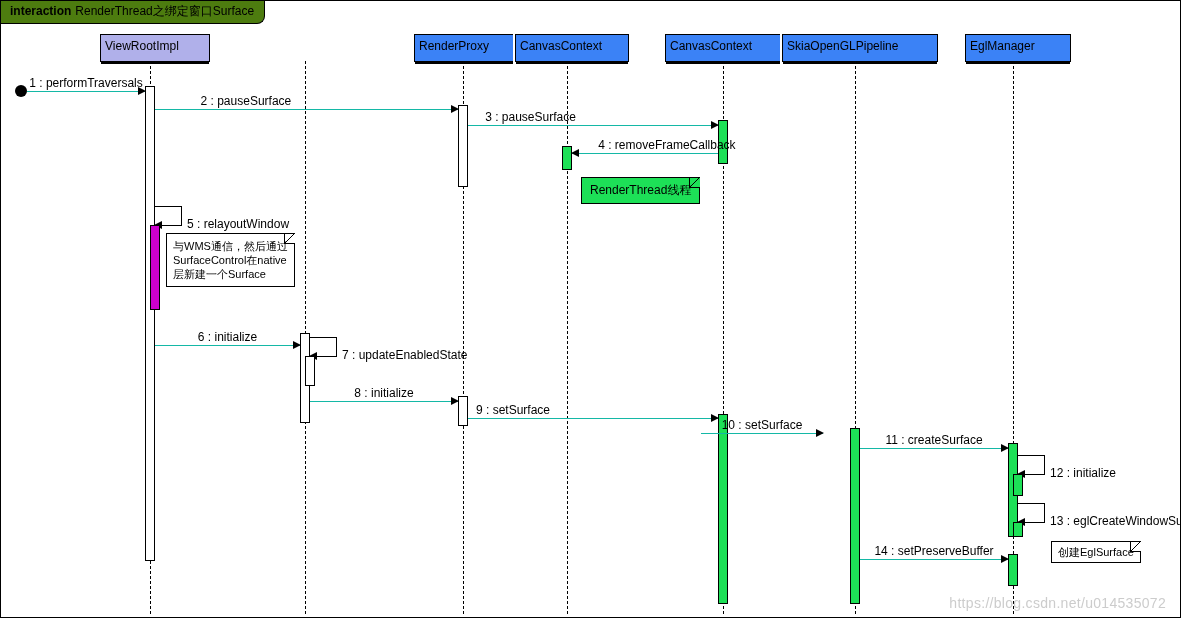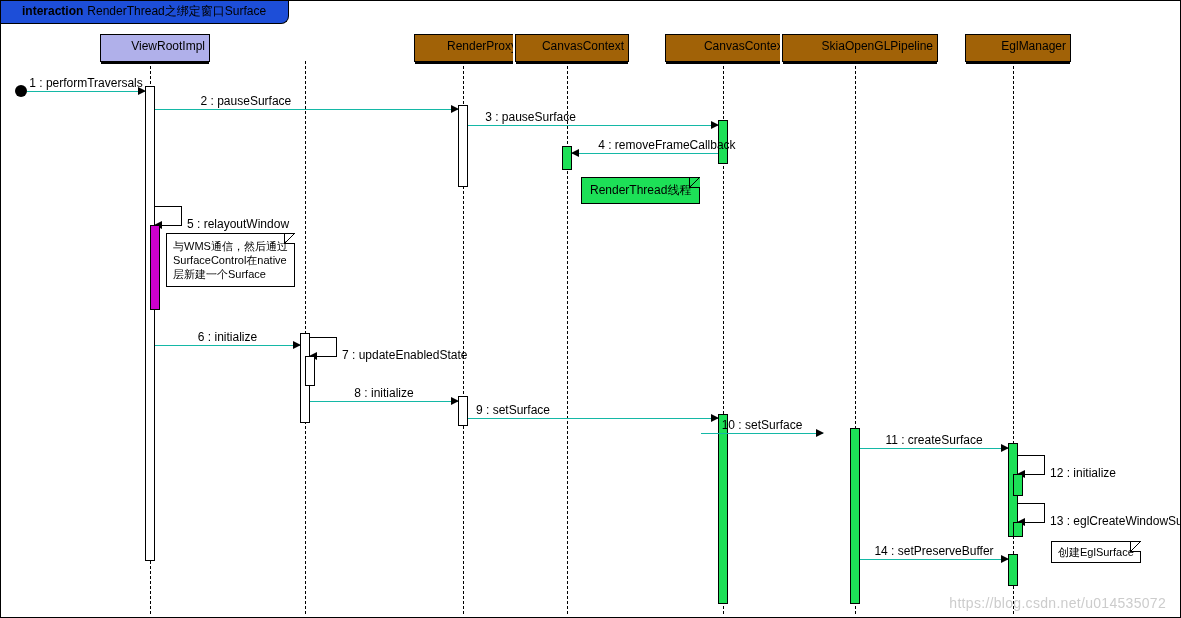--- a/index.html
+++ b/index.html
@@ -1,21 +1,21 @@
 <!DOCTYPE html>
 <html><head>
 <meta charset="utf-8">
 <style>
 html,body{margin:0;padding:0;font-family:Arial,Helvetica,sans-serif;font-size:12px;background:#fff;color:#000}
 .frame{position:relative;width:1181px;height:618px;border:1.5px solid #000;box-sizing:border-box;overflow:hidden}
-.tab{position:absolute;left:-1px;top:-1px;border:1.5px solid #000;border-left:none;border-top:none;border-bottom-right-radius:8px;padding:3px 22px;background:#1d4ed8;font-size:12px}
+.tab{position:absolute;left:-1px;top:-1px;border:1.5px solid #000;border-left:none;border-top:none;border-bottom-right-radius:8px;padding:3px 10px;background:#4d7c0f;font-size:12px}
 .tab b{font-weight:bold;margin-right:4px}
-.pl{position:absolute;top:33px;height:26px;line-height:22px;border:1.5px solid #000;text-align:right;font-size:12px;padding:0 4px;box-shadow:0 3px 0 -1px #000, -1px 1px 0 1px #fff}
+.pl{position:absolute;top:33px;height:26px;line-height:22px;border:1.5px solid #000;text-align:left;font-size:12px;padding:0 4px;box-shadow:0 3px 0 -1px #000, -1px 1px 0 1px #fff}
 .blue{background:#b0b0ea}
-.orange{background:#a16207}
+.orange{background:#3b82f6}
 .lifeline{position:absolute;top:60px;bottom:3px;border-left:1.5px dashed #000}
 .act{position:absolute;width:10px;border:1.5px solid #000;background:#fff;box-sizing:border-box}
 .actg{background:#1de057}
 .actm{background:#cc00cc}
 .msg{position:absolute;height:1px;background:#14b8a6}
 .msg .lbl{position:absolute;white-space:nowrap;top:-15px;left:50%;transform:translateX(-50%);font-size:12px}
 .msg::after{content:"";position:absolute;right:-1px;top:-4px;border-left:8px solid #000;border-top:4.5px solid transparent;border-bottom:4.5px solid transparent}
 .msg.left::after{right:auto;left:-1px;border-left:none;border-right:8px solid #000}
 .selfmsg{position:absolute;width:26px;height:18px;border:1.5px solid #000;border-left:none}
 .selfmsg::after{content:"";position:absolute;left:-1px;bottom:-4px;border-right:8px solid #000;border-top:4.5px solid transparent;border-bottom:4.5px solid transparent}

